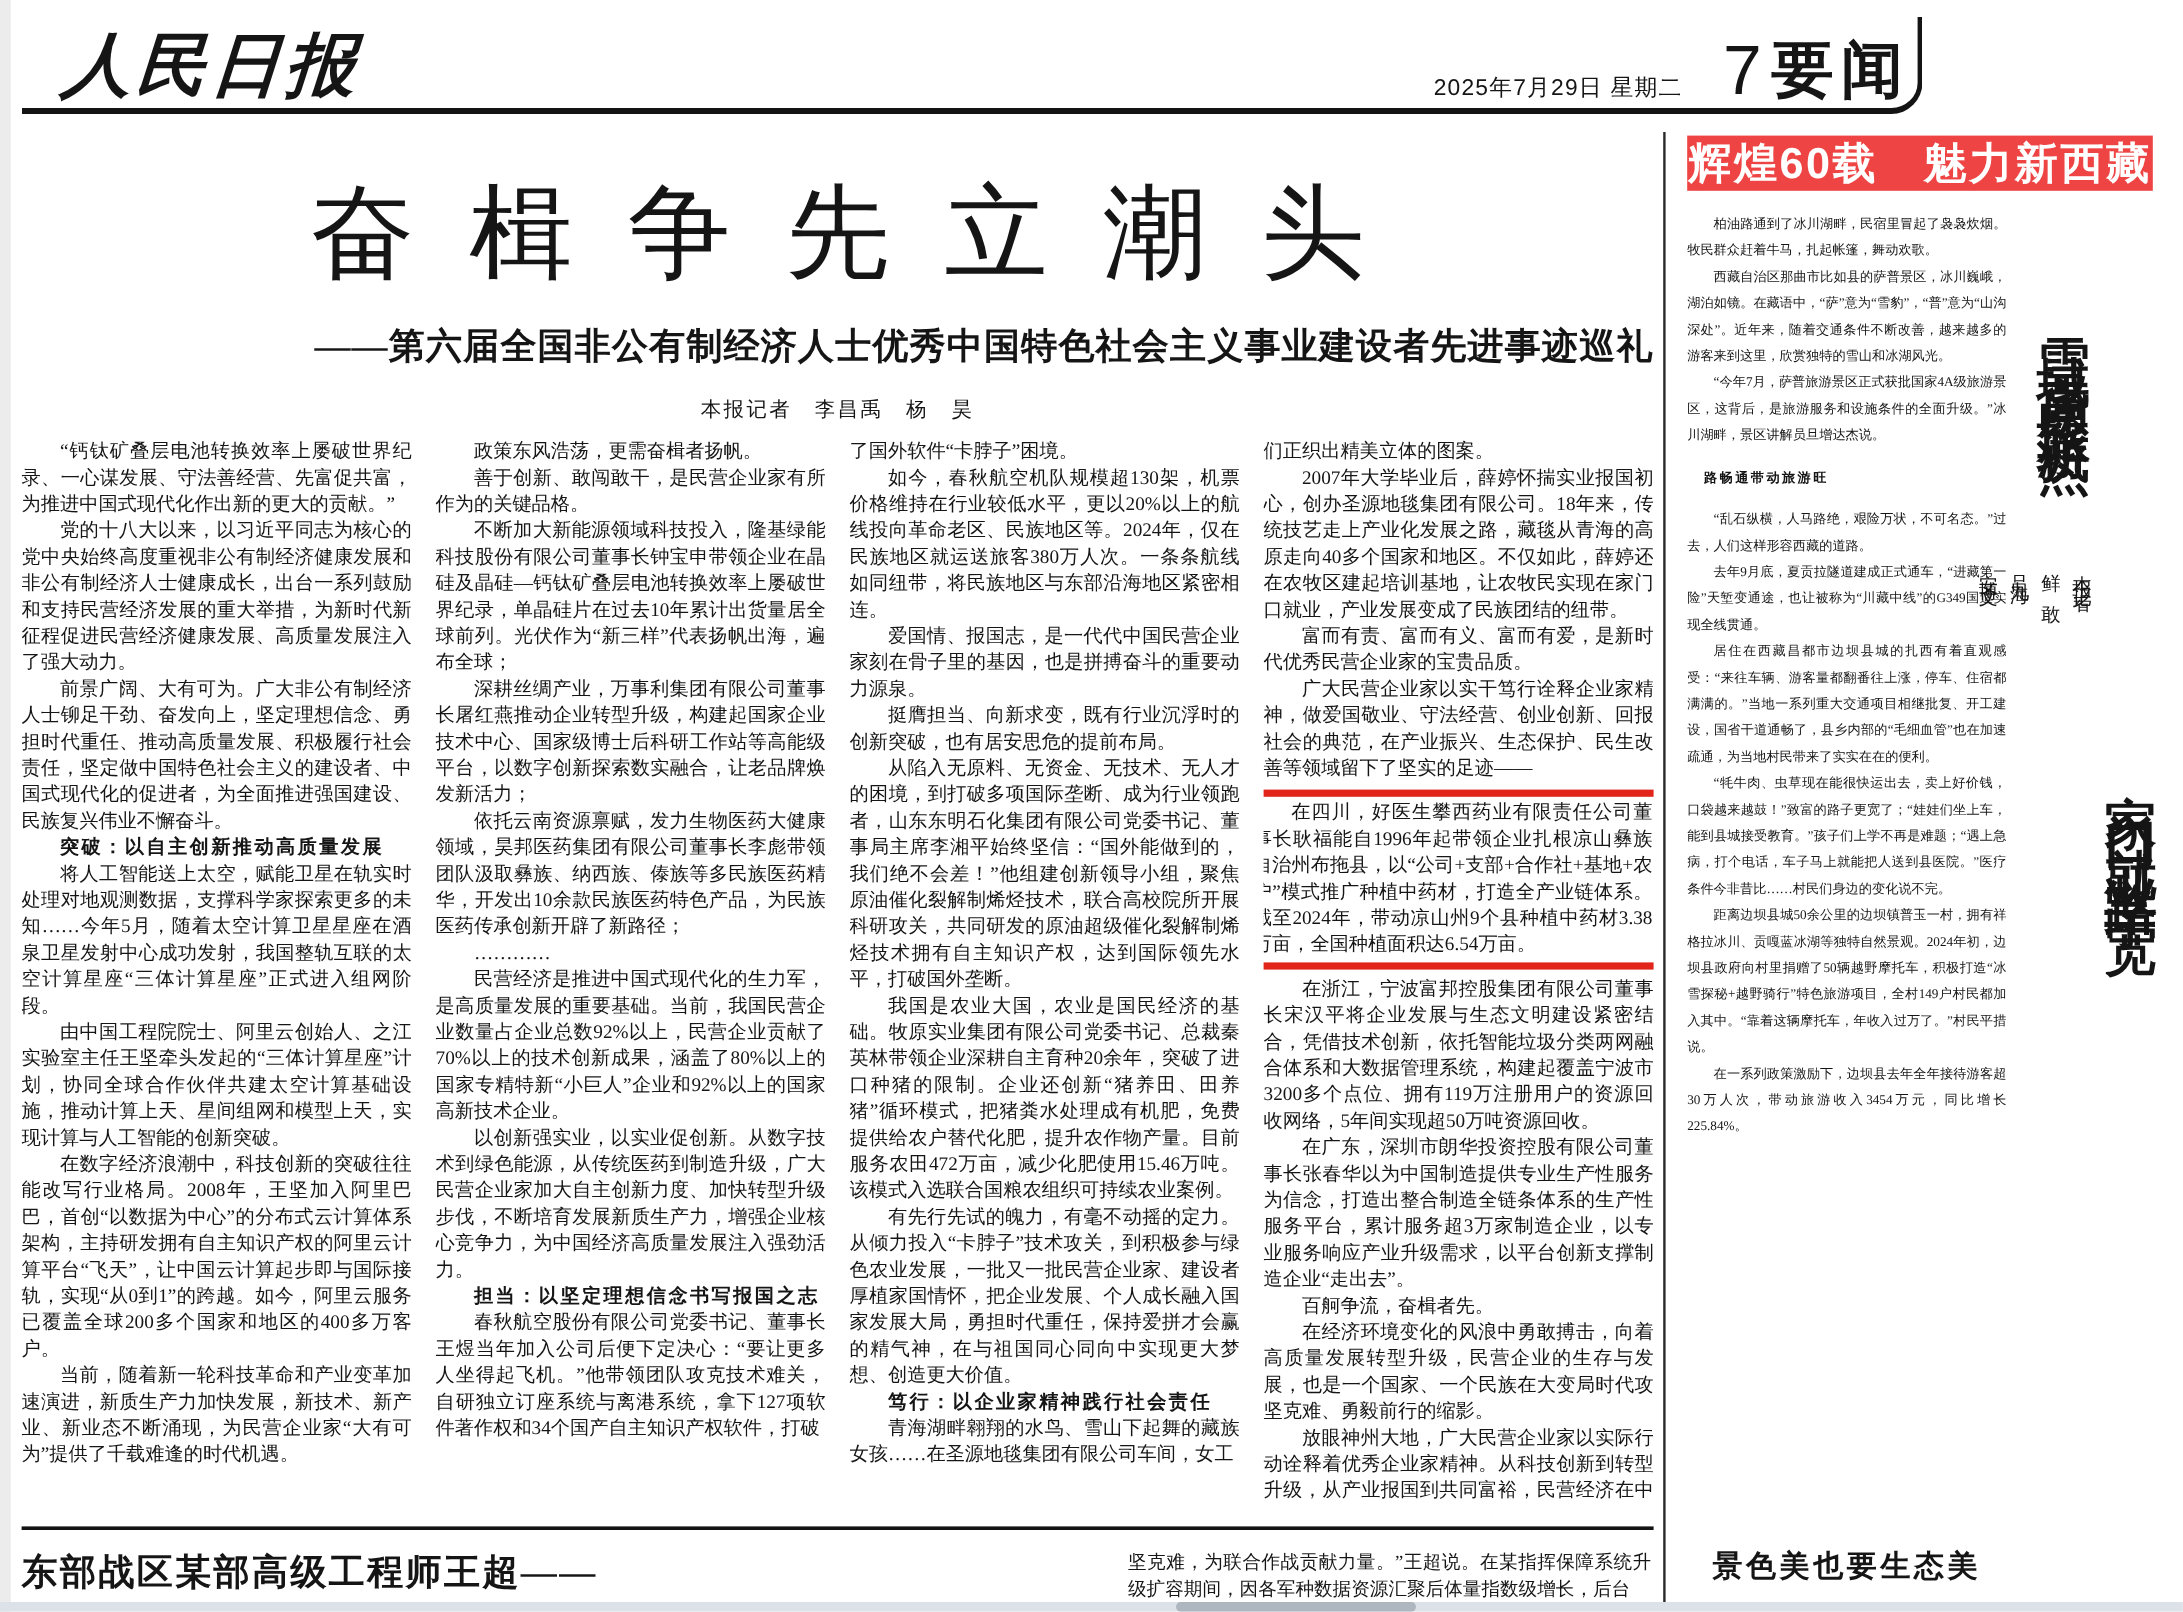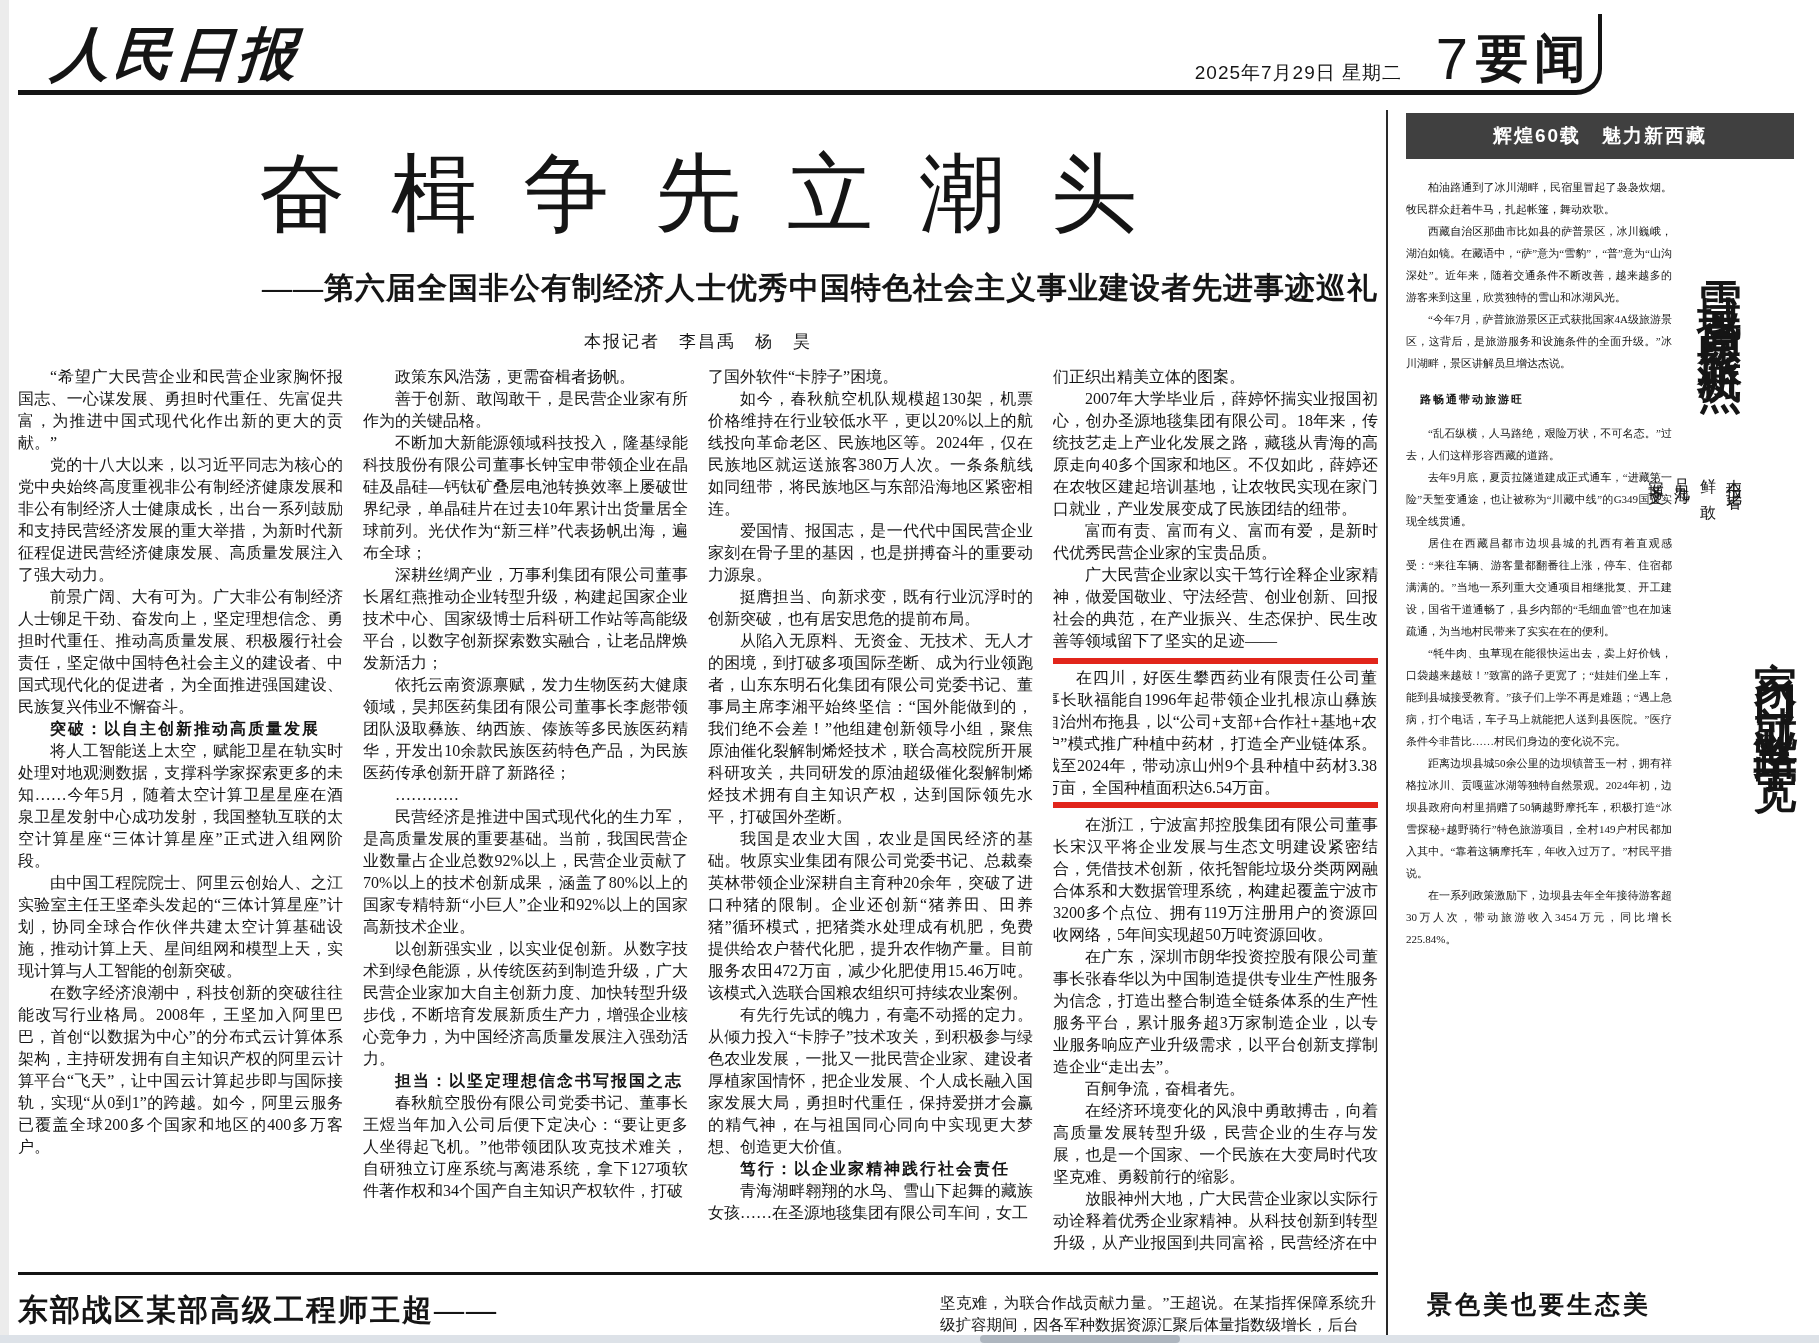--- a/index.html
+++ b/index.html
@@ -23,22 +23,22 @@
   .byline{left:18px;top:330px;width:1360px;text-align:center;font-size:17px;letter-spacing:2px;}
   .col{top:366px;width:325px;height:888px;overflow:hidden;}
   .col p{margin:0;font-size:16px;line-height:22px;text-align:justify;text-indent:2em;}
   .col p.noindent{text-indent:0;}
   .colhead{font-family:"Liberation Sans","DejaVu Sans",sans-serif;font-weight:700;font-size:24px;
     line-height:31px;letter-spacing:2px;text-indent:2em;margin:14px 0 10px 0;text-align:left;}
   .highlight-box{border:6px solid #e1251b;margin:6px -14px 6px -24px;padding:3px 9px;}
   .highlight-box p{font-size:16px;line-height:22px;}
   
   .v-divider{left:1386px;top:110px;width:2px;height:1226px;background:#2a2a2a;}
-  .banner{left:1406px;top:113px;width:388px;height:46px;background:#404040;color:#ffffff;
-    font-family:"Liberation Sans",sans-serif;font-weight:700;font-size:19px;letter-spacing:2px;
+  .banner{left:1406px;top:113px;width:388px;height:46px;background:#ef4444;color:#ffffff;
+    font-family:"Liberation Sans",sans-serif;font-weight:700;font-size:36px;letter-spacing:2px;
     display:flex;align-items:center;justify-content:center;}
   .side-col{left:1406px;top:176px;width:266px;height:1096px;overflow:hidden;}
   .side-col p{margin:0;font-size:11px;line-height:22px;text-align:justify;text-indent:2em;}
   .side-subhead{font-family:"Liberation Sans",sans-serif;font-weight:700;font-size:23px;
     text-align:center;text-indent:0 !important;letter-spacing:2px;margin:14px 0 12px 0 !important;line-height:30px;padding-left:14px;}
   .side-byline{left:1642px;top:466px;height:340px;writing-mode:vertical-rl;font-size:16px;
     letter-spacing:5px;line-height:24px;}
   .side-byline div{margin:0 2px;}
   .vert-head{writing-mode:vertical-rl;font-size:44px;font-weight:900;letter-spacing:15px;
     font-family:"Liberation Serif",serif;}
@@ -66,27 +66,28 @@
     <span class="head-pagenum">7</span>
     <span class="head-section">要闻</span>
   </div>
   <div class="abs masthead">人民日报</div>
 
   <div class="abs main-headline">奋楫争先立潮头</div>
   <div class="abs sub-headline">——第六届全国非公有制经济人士优秀中国特色社会主义事业建设者先进事迹巡礼</div>
   <div class="abs byline">本报记者　李昌禹　杨　昊</div>
 
   <div class="abs col" style="left:18px">
-    <p>“希望广大民营企业和民营企业家胸怀报国志、一心谋发展、勇担时代重任、先富促共富，为推进中国式现代化作出新的更大的贡献。”</p>
+    <p>“钙钛矿叠层电池转换效率上屡破世界纪录、一心谋发展、守法善经营、先富促共富，为推进中国式现代化作出新的更大的贡献。”</p>
     <p>党的十八大以来，以习近平同志为核心的党中央始终高度重视非公有制经济健康发展和非公有制经济人士健康成长，出台一系列鼓励和支持民营经济发展的重大举措，为新时代新征程促进民营经济健康发展、高质量发展注入了强大动力。</p>
     <p>前景广阔、大有可为。广大非公有制经济人士铆足干劲、奋发向上，坚定理想信念、勇担时代重任、推动高质量发展、积极履行社会责任，坚定做中国特色社会主义的建设者、中国式现代化的促进者，为全面推进强国建设、民族复兴伟业不懈奋斗。</p>
     <p class="colhead">突破：以自主创新推动高质量发展</p>
     <p>将人工智能送上太空，赋能卫星在轨实时处理对地观测数据，支撑科学家探索更多的未知……今年5月，随着太空计算卫星星座在酒泉卫星发射中心成功发射，我国整轨互联的太空计算星座“三体计算星座”正式进入组网阶段。</p>
     <p>由中国工程院院士、阿里云创始人、之江实验室主任王坚牵头发起的“三体计算星座”计划，协同全球合作伙伴共建太空计算基础设施，推动计算上天、星间组网和模型上天，实现计算与人工智能的创新突破。</p>
     <p>在数字经济浪潮中，科技创新的突破往往能改写行业格局。2008年，王坚加入阿里巴巴，首创“以数据为中心”的分布式云计算体系架构，主持研发拥有自主知识产权的阿里云计算平台“飞天”，让中国云计算起步即与国际接轨，实现“从0到1”的跨越。如今，阿里云服务已覆盖全球200多个国家和地区的400多万客户。</p>
+    <p>当前，随着新一轮科技革命和产业变革加速演进，新质生产力加快发展，新技术、新产业、新业态不断涌现，为民营企业家“大有可为”提供了千载难逢的时代机遇。</p>
   </div>
 
   <div class="abs col" style="left:363px">
     <p>政策东风浩荡，更需奋楫者扬帆。</p>
     <p>善于创新、敢闯敢干，是民营企业家有所作为的关键品格。</p>
     <p>不断加大新能源领域科技投入，隆基绿能科技股份有限公司董事长钟宝申带领企业在晶硅及晶硅—钙钛矿叠层电池转换效率上屡破世界纪录，单晶硅片在过去10年累计出货量居全球前列。光伏作为“新三样”代表扬帆出海，遍布全球；</p>
     <p>深耕丝绸产业，万事利集团有限公司董事长屠红燕推动企业转型升级，构建起国家企业技术中心、国家级博士后科研工作站等高能级平台，以数字创新探索数实融合，让老品牌焕发新活力；</p>
     <p>依托云南资源禀赋，发力生物医药大健康领域，昊邦医药集团有限公司董事长李彪带领团队汲取彝族、纳西族、傣族等多民族医药精华，开发出10余款民族医药特色产品，为民族医药传承创新开辟了新路径；</p>
     <p>…………</p>
     <p>民营经济是推进中国式现代化的生力军，是高质量发展的重要基础。当前，我国民营企业数量占企业总数92%以上，民营企业贡献了70%以上的技术创新成果，涵盖了80%以上的国家专精特新“小巨人”企业和92%以上的国家高新技术企业。</p>

